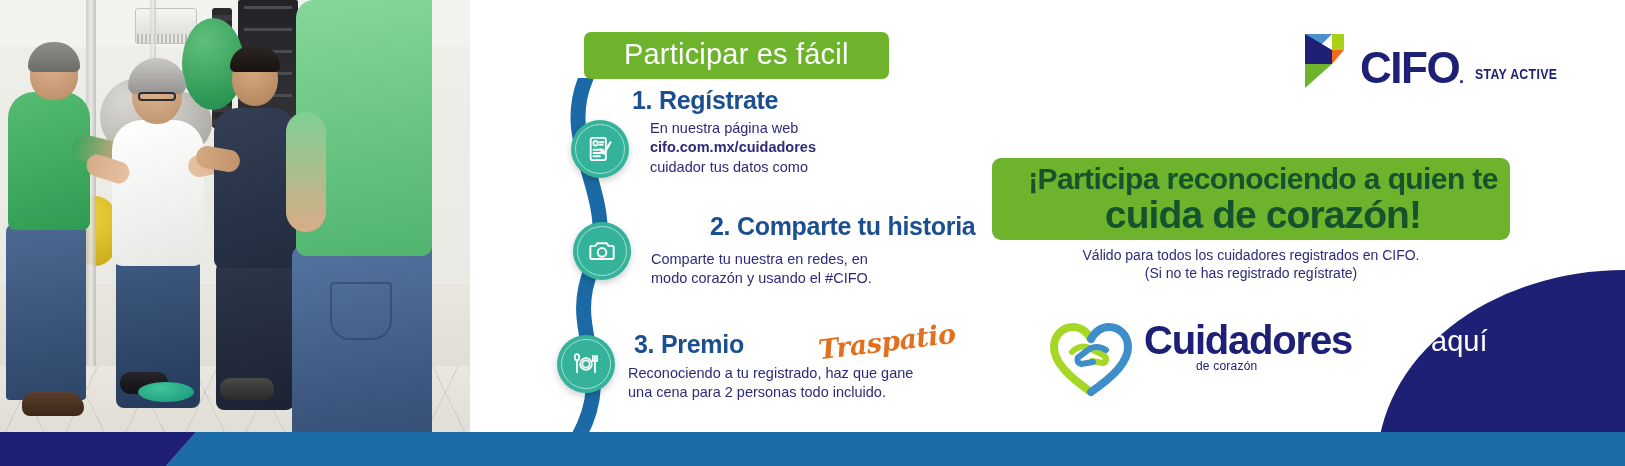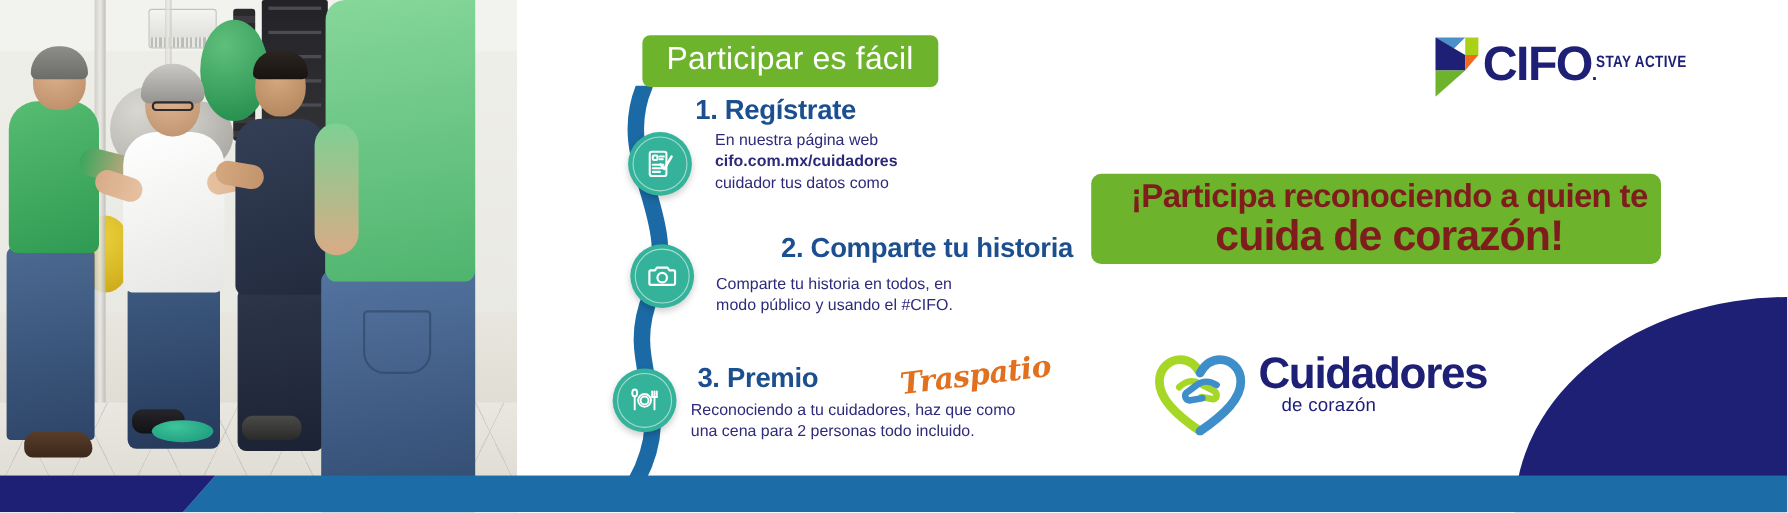--- a/index.html
+++ b/index.html
@@ -124,52 +124,52 @@
   
   .step-icon { position:absolute; width:58px; height:58px; border-radius:50%;
       background:#34b39a; display:flex; align-items:center; justify-content:center;
       box-shadow:0 3px 7px rgba(0,0,0,.20); }
   .step-icon::before { content:""; position:absolute; inset:4px; border-radius:50%;
       border:1.5px solid rgba(255,255,255,.55); }
   .step-icon svg { width:28px; height:28px; position:relative; z-index:2; }
 
   
   .pill { position:absolute; background:#6db32c; border-radius:7px;
-      padding:6px 22px 8px; color:#fff; font-size:29px; font-weight:400; letter-spacing:.2px; }
+      padding:6px 40px 8px; color:#fff; font-size:29px; font-weight:400; letter-spacing:.2px; }
 
   .step-title { position:absolute; color:#1b4f8f; font-weight:bold; font-size:25px; letter-spacing:-.3px; }
   .step-body { position:absolute; color:#2e2a7a; font-size:14.5px; line-height:1.33; }
   .step-body b { font-weight:bold; }
 
   .traspatio { position:absolute; color:#e1701f; font-family:"DejaVu Serif", serif;
       font-style:italic; font-weight:bold; font-size:27px; transform:rotate(-7deg);
       letter-spacing:-.5px; }
 
   
-  .cifo-logo { position:absolute; display:flex; align-items:center; }
+  .cifo-logo { position:absolute; display:flex; align-items:flex-end; gap:12px; }
   .cifo-mark { position:relative; width:56px; height:58px; }
   .cifo-word { color:#1e2076; font-size:44px; font-weight:bold; letter-spacing:-1.5px; line-height:.9; }
   .cifo-dot { font-size:18px; }
   .stay-active { color:#1e2076; font-size:15px; font-weight:bold; letter-spacing:.4px;
       transform:scaleX(.82); transform-origin:left bottom; margin-bottom:6px; }
 
   .green-banner { position:absolute; background:#6db32c; border-radius:9px;
-      color:#7f1d1d; text-align:center; display:flex; flex-direction:column;
+      color:#14532d; text-align:center; display:flex; flex-direction:column;
       align-items:center; justify-content:center;padding-left:24px; }
   .gb-l1 { font-size:30px; font-weight:bold; letter-spacing:-.6px; line-height:1.08; }
   .gb-l2 { font-size:39px; font-weight:bold; letter-spacing:-.9px; line-height:1.02; }
 
   .fineprint { position:absolute; width:100%; text-align:center; color:#2e2a7a;
       font-size:14px; line-height:1.32; }
 
   .cuid-logo { position:absolute; display:flex; gap:10px; }
   .cuid-heart { position:relative; width:86px; height:74px; }
   .cuid-text { display:flex; flex-direction:column; }
   .cuid-main { color:#1e2076; font-size:40px; font-weight:bold; letter-spacing:-1.2px; line-height:.92; }
-  .cuid-sub { color:#1e2076; font-size:17px; font-weight:400; letter-spacing:.2px; margin-left:21px; }
+  .cuid-sub { color:#1e2076; font-size:12px; font-weight:400; letter-spacing:.2px; margin-left:52px; }
 
   
   .cta { position:absolute; right:0; bottom:0; width:248px; height:196px;
       background:#1e2076; border-top-left-radius:248px 196px; overflow:hidden; }
   .cta-text { position:absolute; left:54px; top:54px; color:#fff; font-size:29px;
       line-height:1.18; text-align:center; font-weight:400; }
 
   
   .bottom-bar { position:absolute; left:0; bottom:0; width:1625px; height:34px;
       background:#1c6ca8; clip-path:polygon(166px 100%, 196px 0, 1625px 0, 1625px 100%); }
@@ -267,42 +267,42 @@
     <svg viewBox="0 0 24 24" fill="none" stroke="#ffffff" stroke-width="1.7" stroke-linecap="round" stroke-linejoin="round">
       <path d="M3 7.6h3.4l1.5-2.2h8.2l1.5 2.2H21a1 1 0 0 1 1 1v9.2a1 1 0 0 1-1 1H3a1 1 0 0 1-1-1V8.6a1 1 0 0 1 1-1z"></path>
       <circle cx="12" cy="13.2" r="3.7"></circle>
     </svg>
   </div>
   <div class="step-title" style="left:666px; top:212px;margin-left:44px;">
     <span>2.</span>
     <span>Comparte tu historia</span>
   </div>
   <div class="step-body" style="left:651px; top:250px;">
-    <div>Comparte tu historia en todos, en</div>
-    <div>modo público y usando el #CIFO.</div>
+    <div>Comparte tu nuestra en redes, en</div>
+    <div>modo corazón y usando el #CIFO.</div>
   </div>
 
   <div class="step-icon" style="left:557px; top:335px;">
     <svg viewBox="0 0 24 24" fill="none" stroke="#ffffff" stroke-width="1.5" stroke-linecap="round" stroke-linejoin="round">
       <circle cx="12" cy="12" r="5"></circle>
       <circle cx="12" cy="12" r="3.1"></circle>
       <ellipse cx="4.3" cy="6.2" rx="1.9" ry="2.7"></ellipse>
       <line x1="4.3" y1="8.9" x2="4.3" y2="19"></line>
       <line x1="19.7" y1="5" x2="19.7" y2="19"></line>
       <line x1="17.9" y1="5" x2="17.9" y2="9.3"></line>
       <line x1="21.5" y1="5" x2="21.5" y2="9.3"></line>
       <path d="M17.9 9.3 h3.6"></path>
     </svg>
   </div>
   <div class="step-title" style="left:634px; top:330px;">
     <span>3.</span>
     <span>Premio</span>
   </div>
   <div class="step-body" style="left:628px; top:364px;">
-    <div>Reconociendo a tu cuidadores, haz que como</div>
+    <div>Reconociendo a tu registrado, haz que gane</div>
     <div>una cena para 2 personas todo incluido.</div>
   </div>
   <div class="traspatio" style="left:818px; top:326px;">Traspatio</div>
 
   <div class="cifo-logo" style="left:1292px; top:30px;">
     <div class="cifo-mark">
       <svg viewBox="0 0 56 58" width="56" height="58">
         <polygon points="13,4 40,4 26,18" fill="#4b90c8"></polygon>
         <polygon points="40,4 52,4 52,20 40,20" fill="#aad118"></polygon>
         <polygon points="13,4 40,20 40,34 13,34" fill="#1e2076"></polygon>
@@ -312,37 +312,42 @@
     </div>
     <div class="cifo-word"><span>CIFO</span><span class="cifo-dot">.</span></div>
     <div class="stay-active">STAY ACTIVE</div>
   </div>
 
   <div class="green-banner" style="left:992px; top:158px; width:518px; height:82px;">
     <div class="gb-l1">¡Participa reconociendo a quien te</div>
     <div class="gb-l2">cuida de corazón!</div>
   </div>
 
+  <div class="fineprint" style="left:992px; top:246px; width:518px;">
+    <div>Válido para todos los cuidadores registrados en CIFO.</div>
+    <div>(Si no te has registrado regístrate)</div>
+  </div>
 
   <div class="cuid-logo" style="left:1048px; top:322px;">
     <div class="cuid-heart">
       <svg viewBox="0 0 86 74" width="86" height="74">
         <path d="M43 70 C 20 54, 6 40, 6 25 C 6 12, 16 5, 25 5 C 33 5, 39 10, 43 17" fill="none" stroke="#a6d626" stroke-width="8" stroke-linecap="round"></path>
         <path d="M43 17 C 47 10, 53 5, 61 5 C 70 5, 80 12, 80 25 C 80 40, 66 54, 43 70" fill="none" stroke="#3d8ec9" stroke-width="8" stroke-linecap="round"></path>
         <path d="M24 30 C 30 24, 37 23, 43 27 L 55 33 C 59 35, 59 40, 55 41 L 44 39" fill="none" stroke="#a6d626" stroke-width="6" stroke-linecap="round" stroke-linejoin="round"></path>
         <path d="M58 28 C 52 24, 45 24, 40 28 L 32 34 C 28 36, 29 41, 33 42 L 45 40" fill="none" stroke="#3d8ec9" stroke-width="6" stroke-linecap="round" stroke-linejoin="round"></path>
       </svg>
     </div>
     <div class="cuid-text">
       <div class="cuid-main">Cuidadores</div>
       <div class="cuid-sub">de corazón</div>
     </div>
   </div>
 
   <div class="cta">
     <div class="cta-text">
+      <div>aquí</div>
     </div>
   </div>
 
   <div class="bottom-bar"></div>
   <div class="bottom-navy"></div>
 
 </div>
 
 </body></html>

